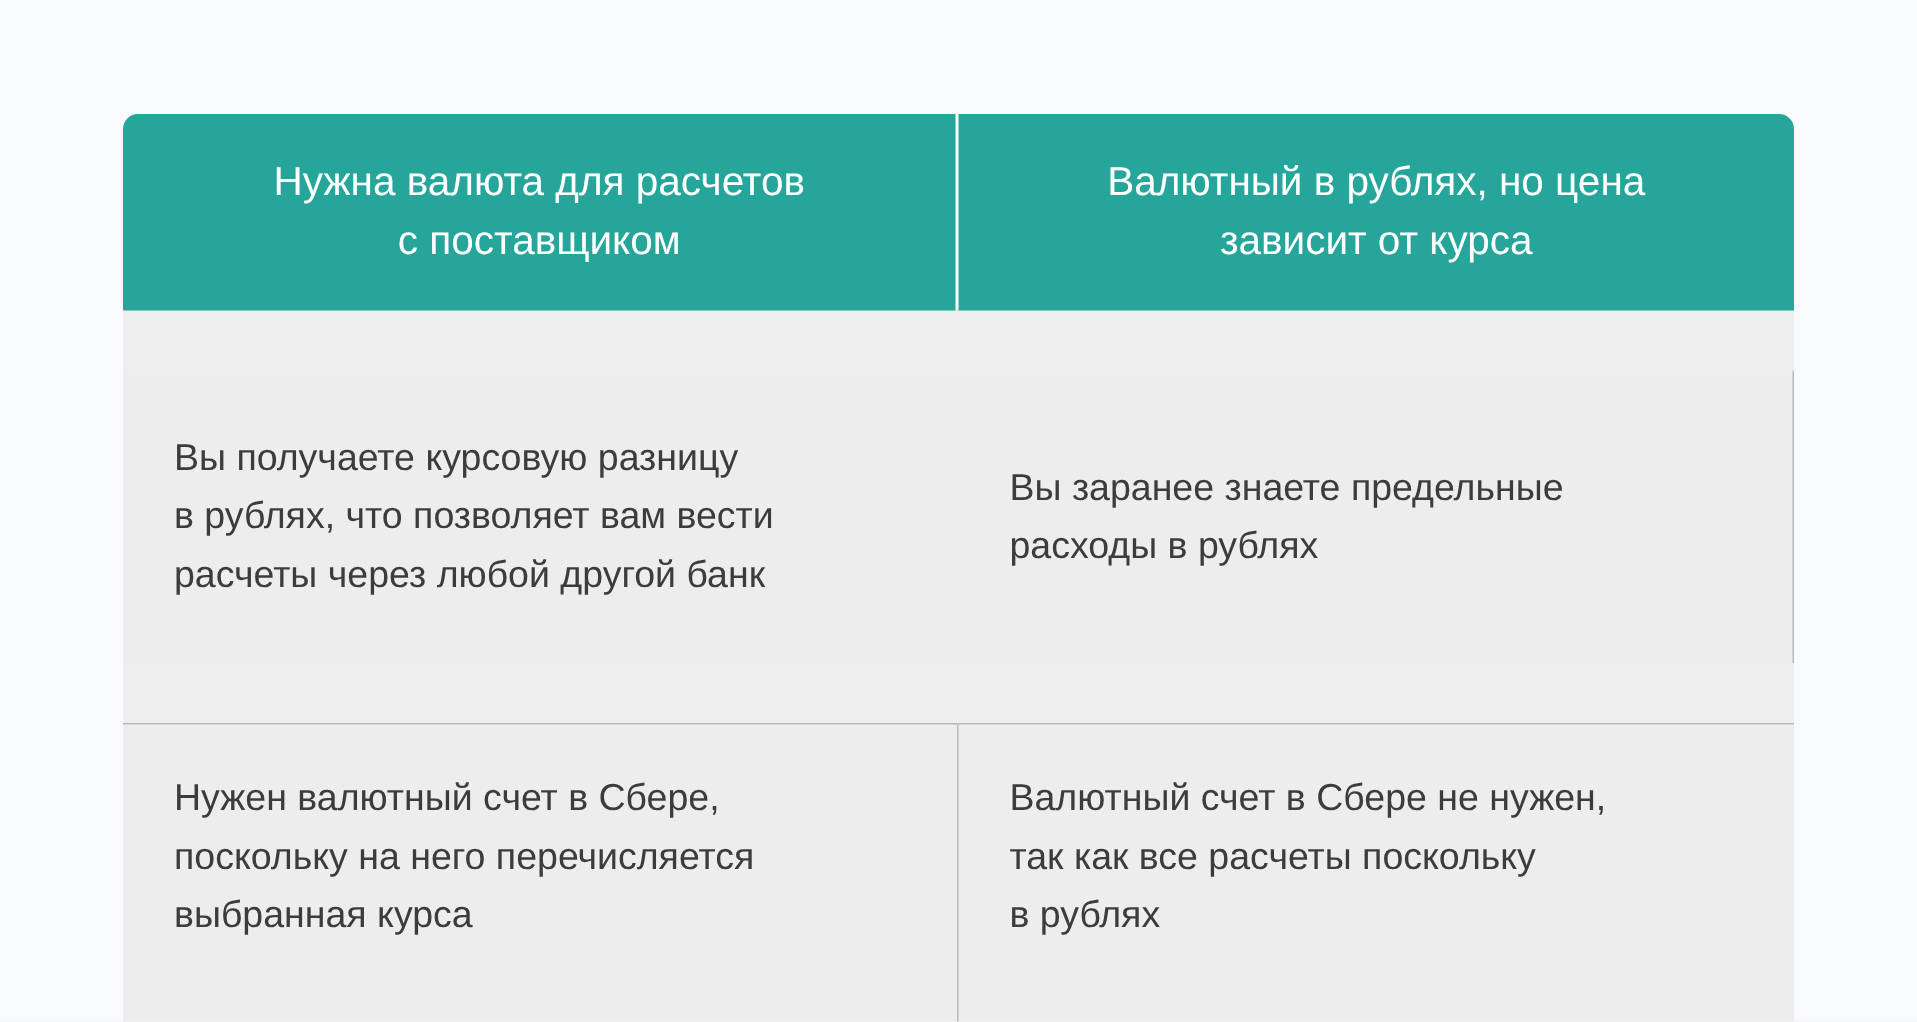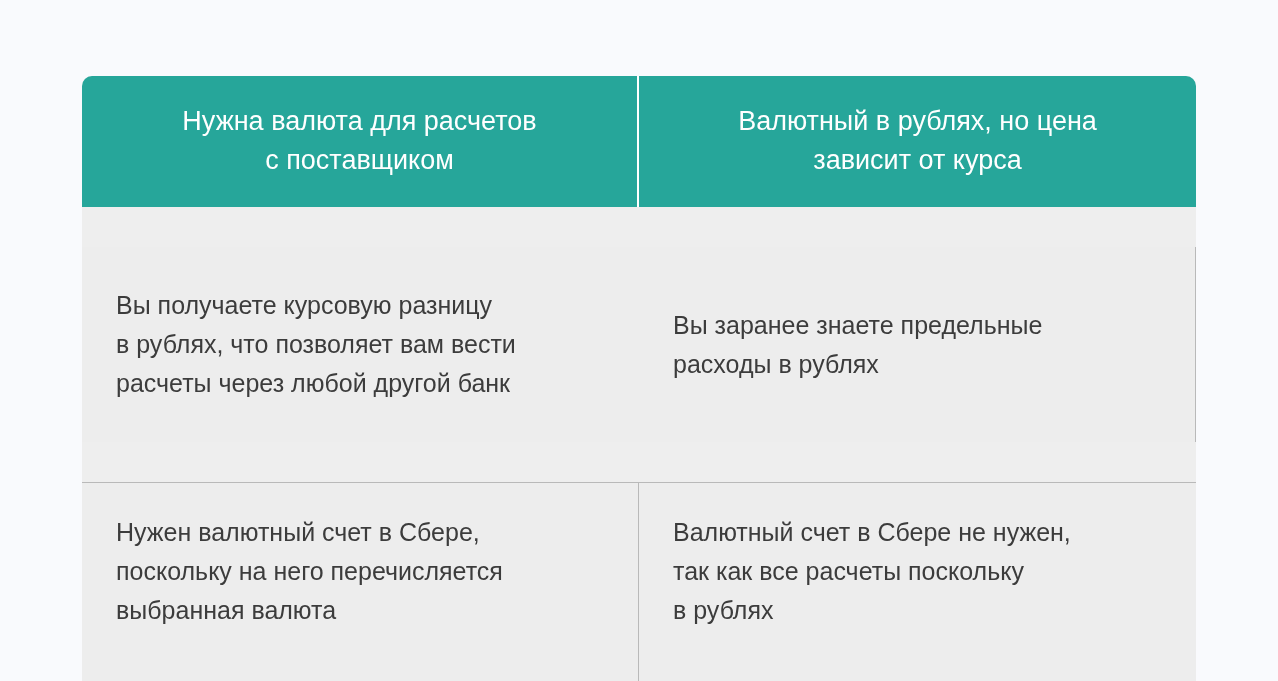--- a/index.html
+++ b/index.html
@@ -123,21 +123,21 @@
       <div class="body-cell left">
         <span class="cell-text">Вы заранее знаете предельные
 расходы в рублях</span>
       </div>
     </div>
 
     <div class="body-row second">
       <div class="body-cell left">
         <span class="cell-text">Нужен валютный счет в Сбере,
 поскольку на него перечисляется
-выбранная валюта</span>
+выбранная курса</span>
       </div>
       <div class="body-cell right">
         <span class="cell-text">Валютный счет в Сбере не нужен,
 так как все расчеты поскольку
 в рублях</span>
       </div>
     </div>
 
   </div>
 

